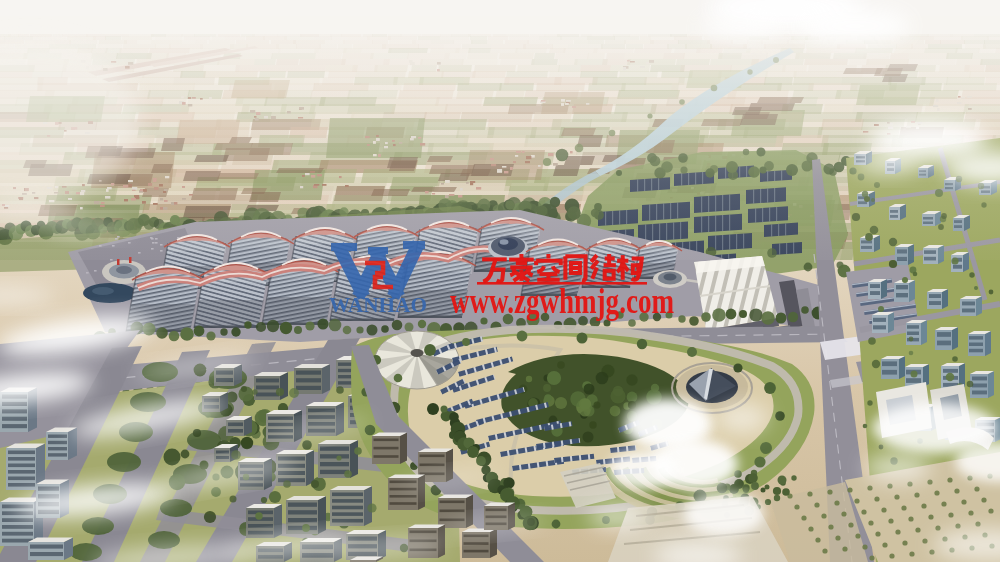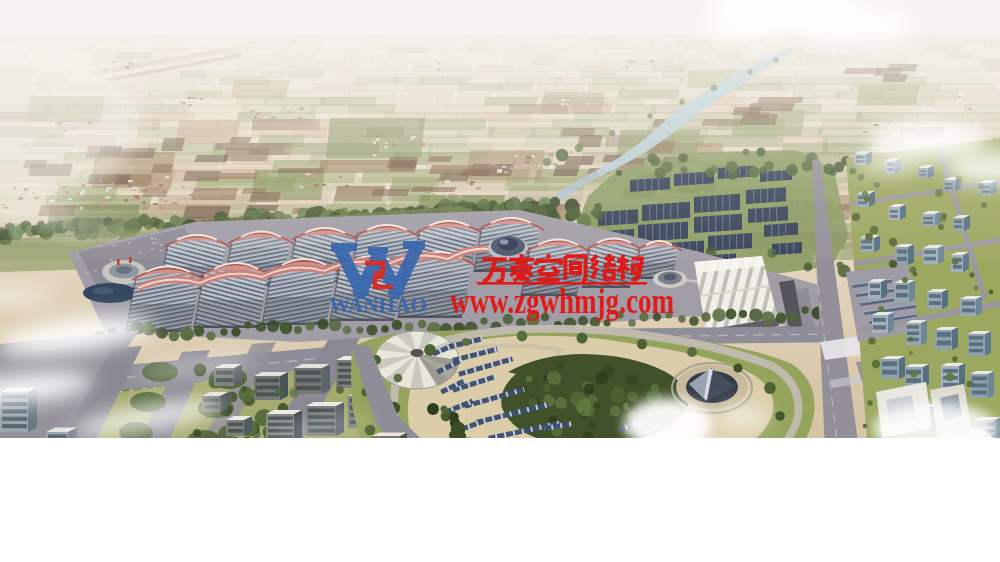--- a/index.html
+++ b/index.html
@@ -1,14 +1,14 @@
 <!DOCTYPE html>
 <html><head><meta charset="utf-8"><title>aerial</title><style>
 html,body{margin:0;padding:0;background:#fff}
-#c{position:relative;width:1000px;height:438px;overflow:hidden;font-family:"Liberation Sans",sans-serif}
+#c{position:relative;width:1000px;height:562px;overflow:hidden;font-family:"Liberation Sans",sans-serif}
 </style></head><body>
 <div id="c">
 <svg width="1000" height="562" viewBox="0 0 1000 562">
 <defs>
 <linearGradient id="skyg" x1="0" y1="0" x2="0" y2="1">
 <stop offset="0" stop-color="#f6f4f1"></stop>
           <stop offset="0.35" stop-color="#e9decb"></stop>
 <stop offset="0.7" stop-color="#d8c6a8"></stop>
           <stop offset="1" stop-color="#cdbb99"></stop>
 </linearGradient>

